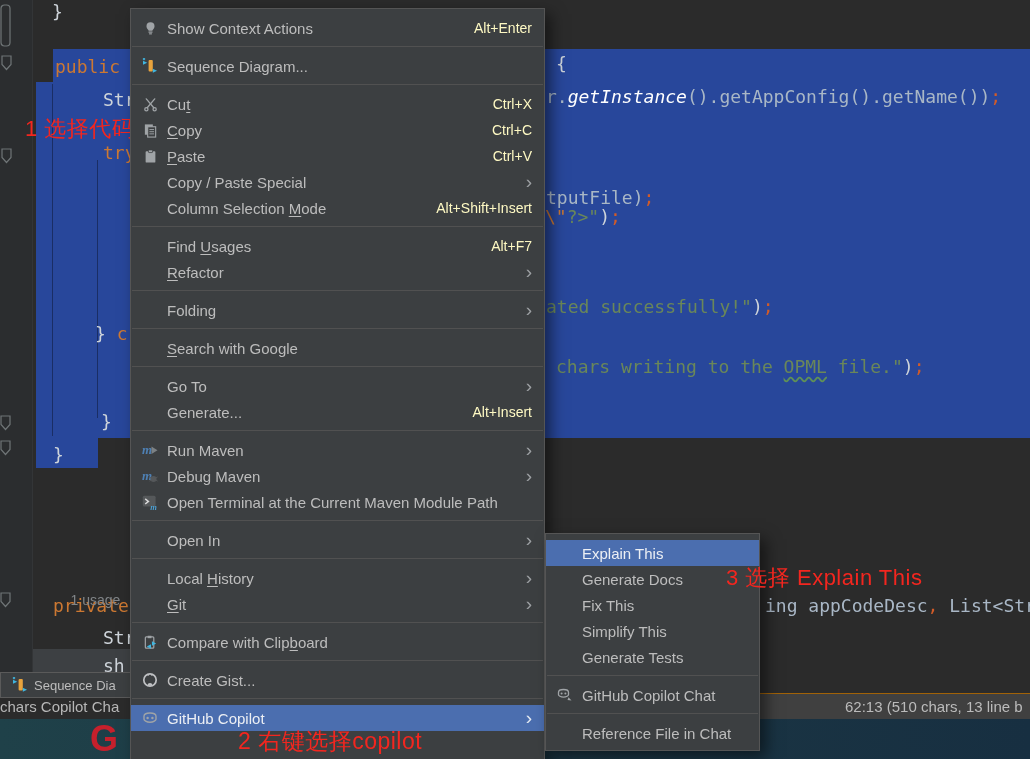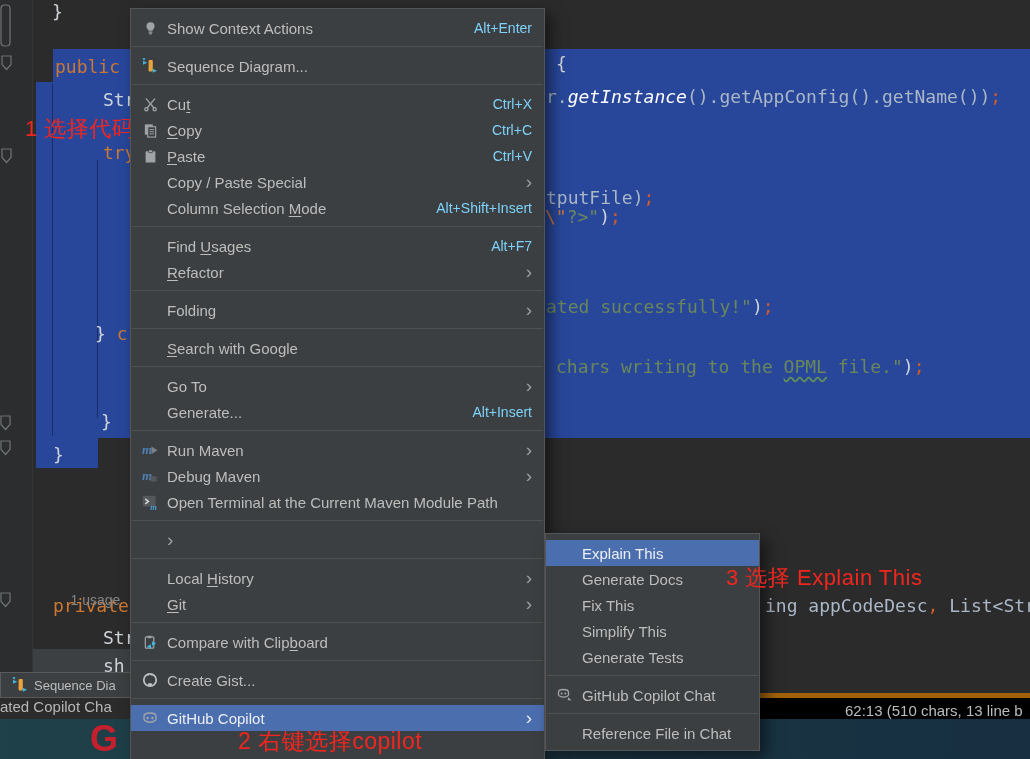--- a/index.html
+++ b/index.html
@@ -36,34 +36,34 @@
   .menu{position:absolute;background:#3c3f41;border:1px solid #555;
     box-shadow:6px 6px 14px rgba(0,0,0,.5);box-sizing:border-box;
     padding-top:6px;color:#bdbdbd;font-size:15px;}
   #main-menu{left:130px;top:8px;width:415px;height:760px;z-index:10;}
   #sub-menu{left:545px;top:533px;width:215px;height:218px;z-index:11;}
   .mi{height:26px;display:flex;align-items:center;padding:0 12px 0 10px;gap:8px;}
   .mi.selected{background:var(--menu-sel,#4b6eaf);color:#eceff4;}
   .mi-ic{width:18px;height:16px;flex:0 0 18px;display:flex;align-items:center;justify-content:center;}
   .mi-label{flex:1;white-space:nowrap;overflow:hidden;}
   .mi-label u{text-underline-offset:2px;}
-  .mi-right{color:#7dd3fc;font-size:14px;white-space:nowrap;}
+  .mi-right{color:#fef9c3;font-size:14px;white-space:nowrap;}
   .mi.selected .mi-right{color:#cdd9ec;}
   .mi-arrow{color:#9da0a3;font-size:19px;line-height:14px;}
   .mi.selected .mi-arrow{color:#e6ebf2;}
   .msep{height:1px;background:#515151;margin:5px 1px 6px 1px;}
   
   #seq-tooltip{position:absolute;left:0;top:672px;width:138px;height:26px;z-index:5;
     background:#3c3f41;border:1px solid #5a5a5a;box-sizing:border-box;
     display:flex;align-items:center;gap:5px;padding-left:10px;
     color:#bcbcbc;font-size:13px;white-space:nowrap;}
   #copilot-tab{position:absolute;left:0;top:698px;z-index:5;color:#b7b7b7;
     font-size:15px;white-space:nowrap;}
   #status-bar{position:absolute;left:530px;top:693px;width:500px;height:26px;z-index:5;
-    background:#000000;border-top:5px solid #a16207;box-sizing:border-box;}
+    background:#404040;border-top:1px solid #a16207;box-sizing:border-box;}
   #caret-info{position:absolute;left:315px;top:4px;color:#bbbbbb;font-size:15px;white-space:nowrap;}
   #taskbar{position:absolute;left:0;top:719px;width:1030px;height:40px;z-index:4;
     background:linear-gradient(90deg,#1f4149 0%,#1b3644 55%,#172f41 100%);}
   #chrome-icon{position:absolute;left:13px;top:724px;width:30px;height:30px;border-radius:50%;
     background:conic-gradient(from 150deg,#db4437 0 120deg,#ffcd40 0 240deg,#0f9d58 0 360deg);}
   #chrome-icon::before{content:"";position:absolute;left:7px;top:7px;width:16px;height:16px;
     border-radius:50%;background:#fff;}
   #chrome-icon::after{content:"";position:absolute;left:9.5px;top:9.5px;width:11px;height:11px;
     border-radius:50%;background:#4285f4;}
   #g-logo{position:absolute;left:90px;top:718px;z-index:4;color:#c6202c;
@@ -131,21 +131,21 @@
     <span class="mi-ic" id="seq-tooltip-icon">
         <svg viewBox="0 0 16 16" width="16" height="16">
           <rect x="6.6" y="2" width="4.2" height="11.5" rx="1" fill="#e8a33d"></rect>
           <path d="M1 2.8l4.2 2L1 6.8z" fill="#40b6e0"></path>
           <path d="M10.8 10.8l4.2 2-4.2 2z" fill="#40b6e0"></path>
           <rect x="1" y="0" width="2" height="2" fill="#40b6e0" transform="rotate(45 2 1)"></rect>
         </svg>
       </span>
     <span>Sequence Dia</span>
   </div>
-  <div id="copilot-tab">ated Copilot Cha</div>
+  <div id="copilot-tab">chars Copilot Cha</div>
 
   <div id="status-bar">
     <span id="caret-info">62:13 (510 chars, 13 line b</span>
   </div>
   <div id="taskbar"></div>
   <div id="chrome-icon"></div>
   <div id="g-logo">G</div>
 
   <div id="main-menu" class="menu">
       <div class="mi">
@@ -290,20 +290,21 @@
             <path d="M3.2 4.8l3.2 2.6-3.2 2.6" stroke="#d8d8d8" stroke-width="1.5" fill="none"></path>
             <text x="8.2" y="15.5" font-size="8.5" font-style="italic" font-weight="bold" fill="#4e9fd0" font-family="Liberation Serif,serif">m</text>
           </svg>
         </span>
         <span class="mi-label">Open Terminal at the Current Maven Module Path</span>
         <span></span>
       </div>
       <div class="msep"></div>
       <div class="mi">
         <span class="mi-ic"></span>
+        <span class="mi-label">Open In</span>
         <span class="mi-right mi-arrow">›</span>
       </div>
       <div class="msep"></div>
       <div class="mi">
         <span class="mi-ic"></span>
         <span class="mi-label">Local <u>H</u>istory</span>
         <span class="mi-right mi-arrow">›</span>
       </div>
       <div class="mi">
         <span class="mi-ic"></span>

